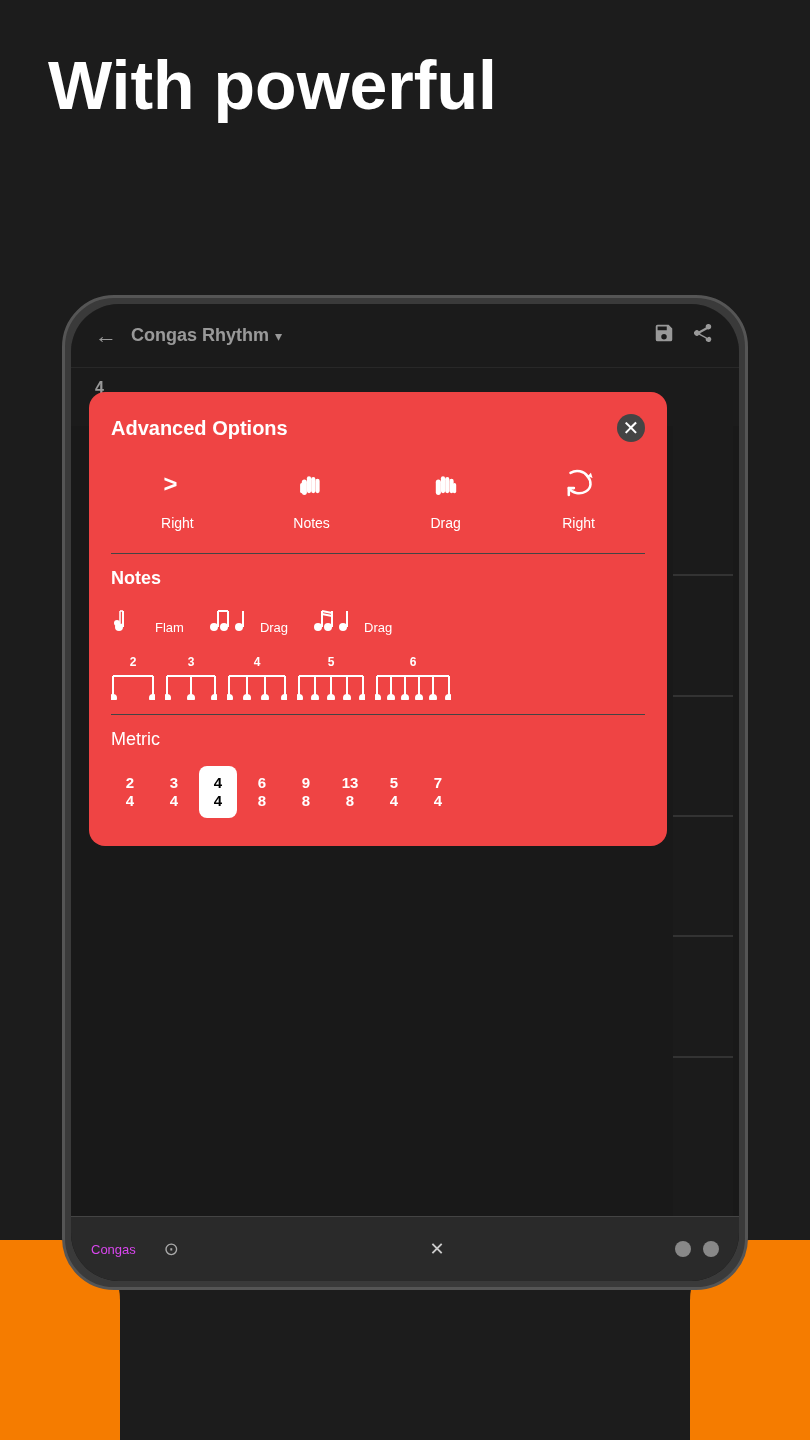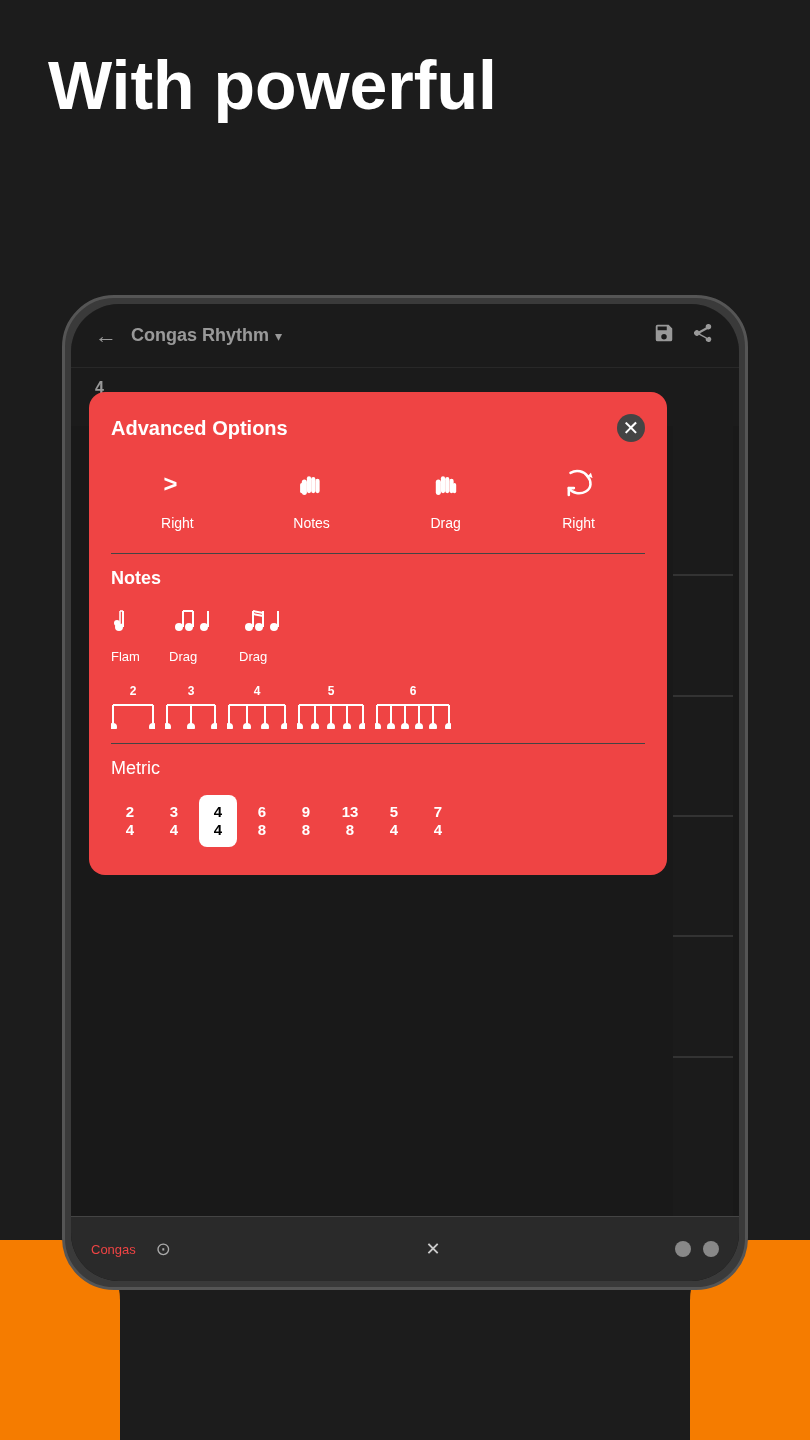--- a/index.html
+++ b/index.html
@@ -223,23 +223,23 @@
 
     
     .notes-row {
       display: flex;
       align-items: flex-end;
       gap: 20px;
       margin-bottom: 20px;
     }
     .note-item {
       display: flex;
-      flex-direction: column;
-      align-items: flex-start;
-      gap: 14px;
+      flex-direction: row;
+      align-items: flex-end;
+      gap: 6px;
       cursor: pointer;
     }
     .note-label {
       color: #fff;
       font-size: 13px;
     }
 
     
     .tuplet-row {
       display: flex;
@@ -292,23 +292,23 @@
       left: 0;
       right: 0;
       height: 65px;
       background: #2a2a2a;
       display: flex;
       align-items: center;
       padding: 0 20px;
       border-top: 1px solid #444;
     }
     .bottom-label {
-      color: #ef4444;
+      color: #d946ef;
       font-size: 13px;
-      margin-right: 20px;
+      margin-right: 28px;
     }
     .bottom-close {
       color: #fff;
       font-size: 18px;
       margin: 0 auto;
     }
     .bottom-dots {
       display: flex;
       gap: 12px;
     }

